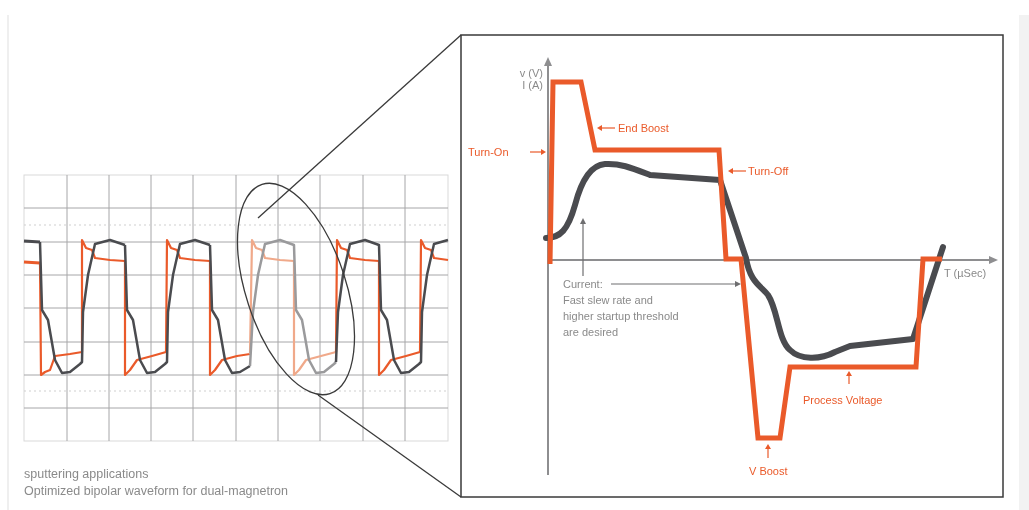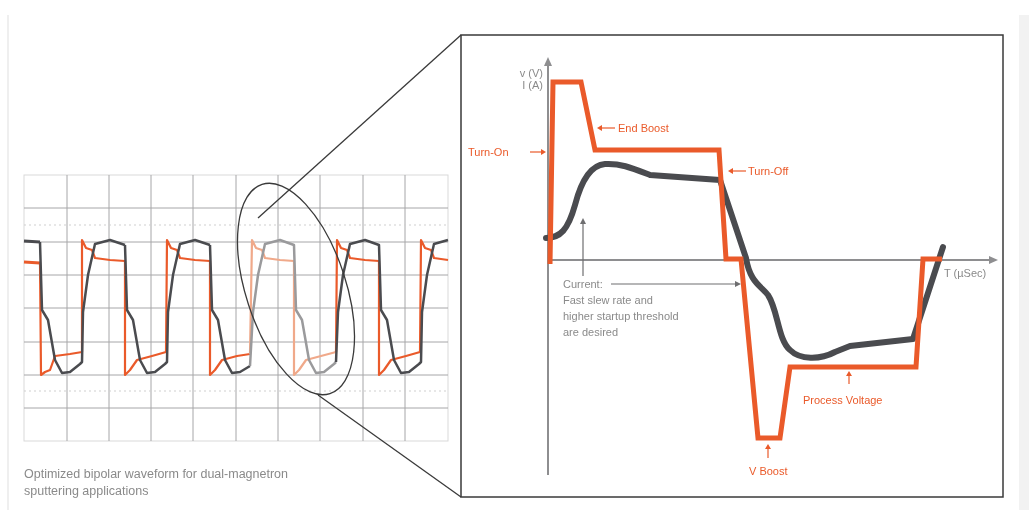--- a/index.html
+++ b/index.html
@@ -111,15 +111,15 @@
     <line x1="611" y1="284" x2="737" y2="284" stroke="#6e6e70" stroke-width="1.2"></line>
     <polygon points="735,281 741,284 735,287" fill="#6e6e70"></polygon>
     <text class="lbl" x="563" y="288">Current:</text>
     <text class="lbl" x="563" y="304">Fast slew rate and</text>
     <text class="lbl" x="563" y="320">higher startup threshold</text>
     <text class="lbl" x="563" y="336">are desired</text>
   </g>
 </svg>
 
 <div class="caption">
+  <div>sputtering applications</div>
   <div>Optimized bipolar waveform for dual-magnetron</div>
-  <div>sputtering applications</div>
 </div>
 
 </body></html>

